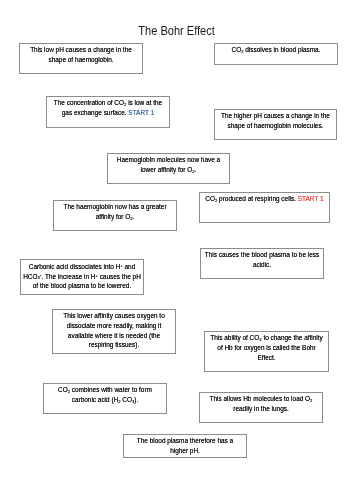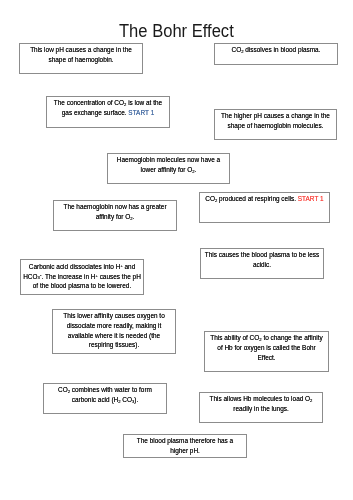--- a/index.html
+++ b/index.html
@@ -12,21 +12,21 @@
     font-family: "Liberation Sans", sans-serif;
     -webkit-font-smoothing: antialiased;
   }
   #page { position: relative; width: 353px; height: 500px; background: #ffffff; }
 
   .title {
     position: absolute;
     left: 0; width: 353px;
     top: 24px;
     text-align: center;
-    font-size: 18px;
+    font-size: 12px;
     line-height: 14px;
     color: #1a1a1a;
   }
   .title > span { display: inline-block; transform: scaleX(0.92); transform-origin: center; }
 
   .box {
     position: absolute;
     box-sizing: border-box;
     border: 1px solid #8c8c8c;
     background: #ffffff;

